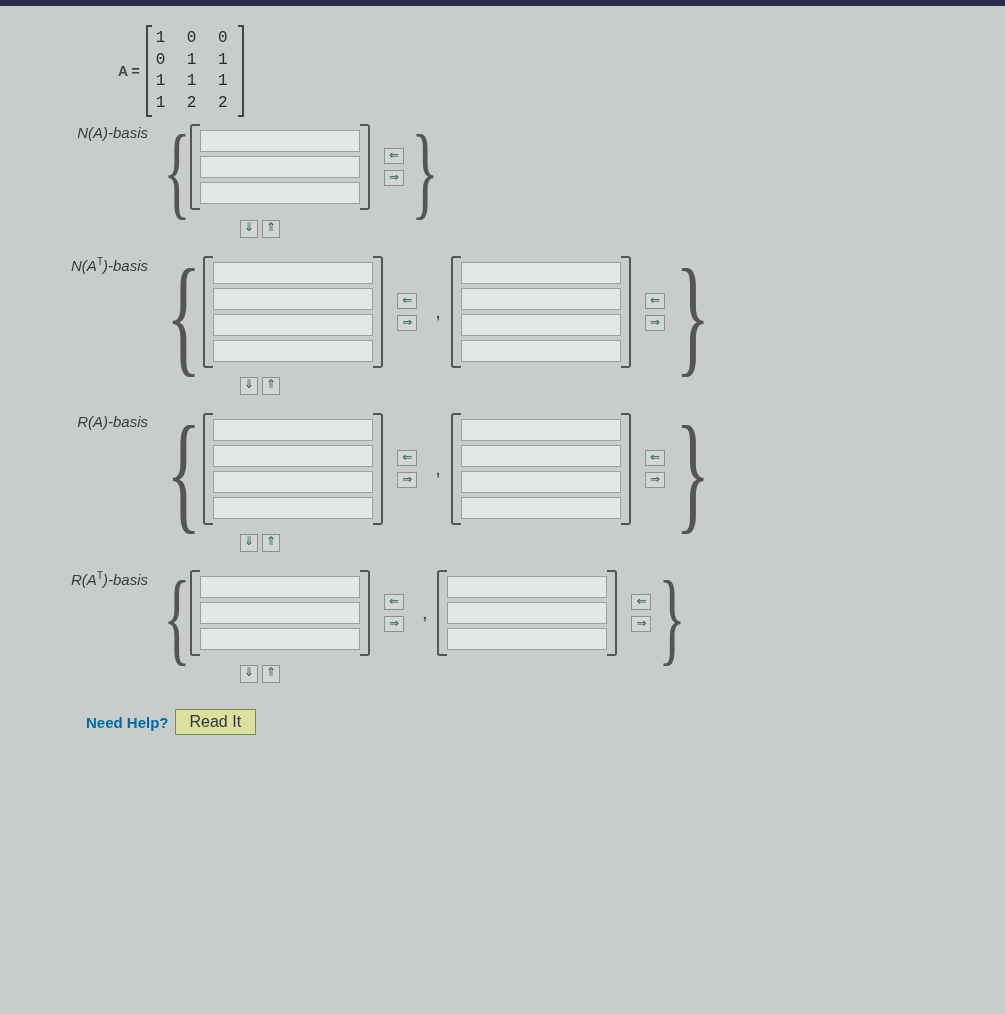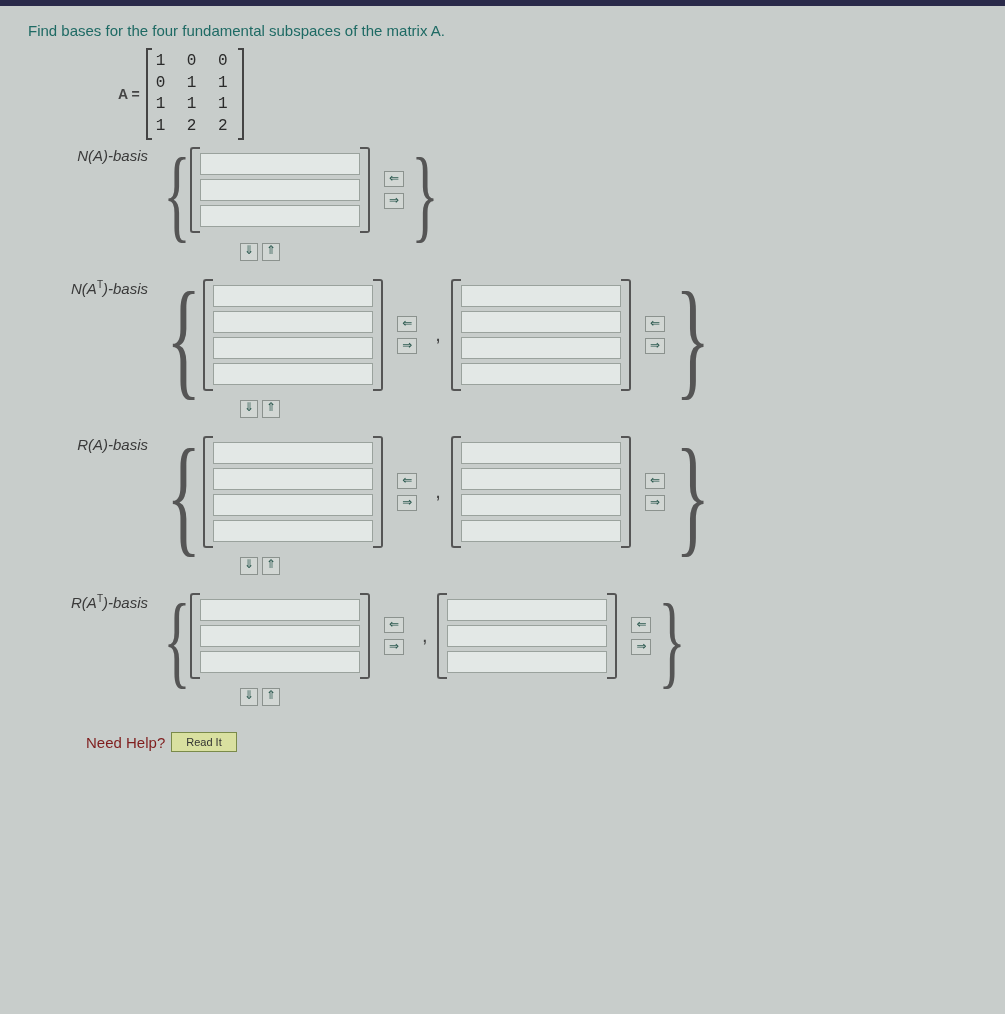--- a/index.html
+++ b/index.html
@@ -159,42 +159,41 @@
     height: 16px;
   }
 
   .need-help {
     margin: 26px 0 0 58px;
     display: flex;
     align-items: center;
     gap: 6px;
   }
   .need-help .nh-label {
-    color: #7f1d1d;
-    font-weight: normal;
+    color: #0369a1;
+    font-weight: bold;
     font-size: 15px;
     text-align: right;
   }
   .read-it {
     background: #d9e0a0;
     border: 1px solid #7a8a4a;
-    font-size: 11px;
+    font-size: 16px;
     padding: 3px 14px;
     color: #333;
     cursor: pointer;
   }
 </style>
 </head>
 <body>
 
 <div class="topbar"></div>
 
 <div class="content">
 
-  <div class="prompt">Find bases for the four fundamental subspaces of the matrix A.</div>
 
   <div class="matrix-wrap">
     <span class="matrix-label">A =</span>
     <div class="matrix">
       <span class="tr"></span>
       <div>1 0 0</div>
       <div>0 1 1</div>
       <div>1 1 1</div>
       <div>1 2 2</div>
     </div>

